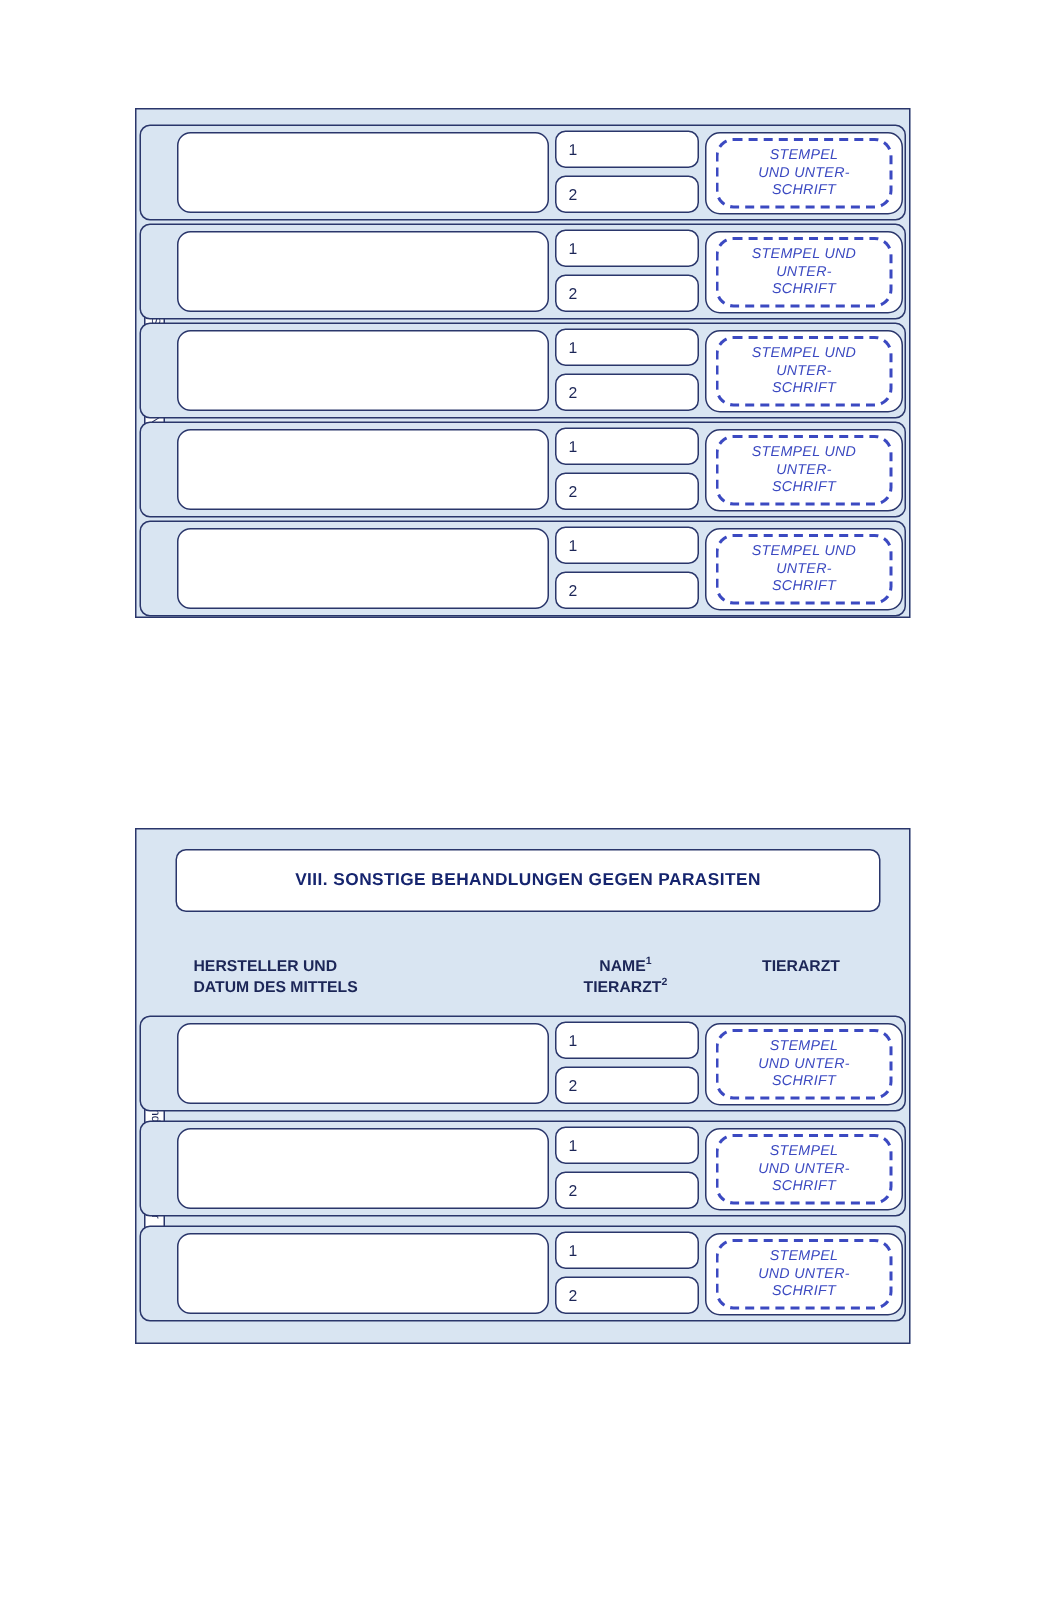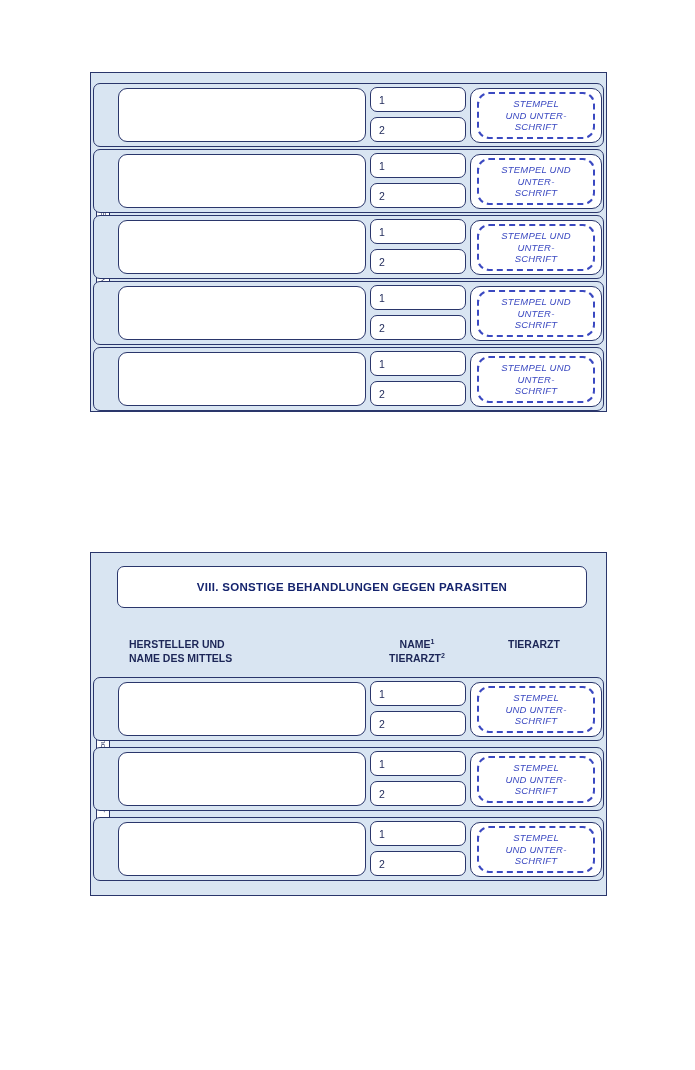--- a/index.html
+++ b/index.html
@@ -165,21 +165,21 @@
   </section>
 
   <section class="panel" id="bottom-panel">
     <div class="title-box">
       <span>VIII. SONSTIGE BEHANDLUNGEN GEGEN PARASITEN</span>
     </div>
 
     <div class="headers">
       <div class="h-col h-manufacturer">
         <div>HERSTELLER UND</div>
-        <div>NAME DES MITTELS</div>
+        <div>DATUM DES MITTELS</div>
       </div>
       <div class="h-col h-datetime">
         <div><span>NAME</span><sup>1</sup></div>
         <div><span>TIERARZT</span><sup>2</sup></div>
       </div>
       <div class="h-col h-vet">TIERARZT</div>
     </div>
 
     <div class="side-label">ISO-Ländercode + Nummer</div>
 

